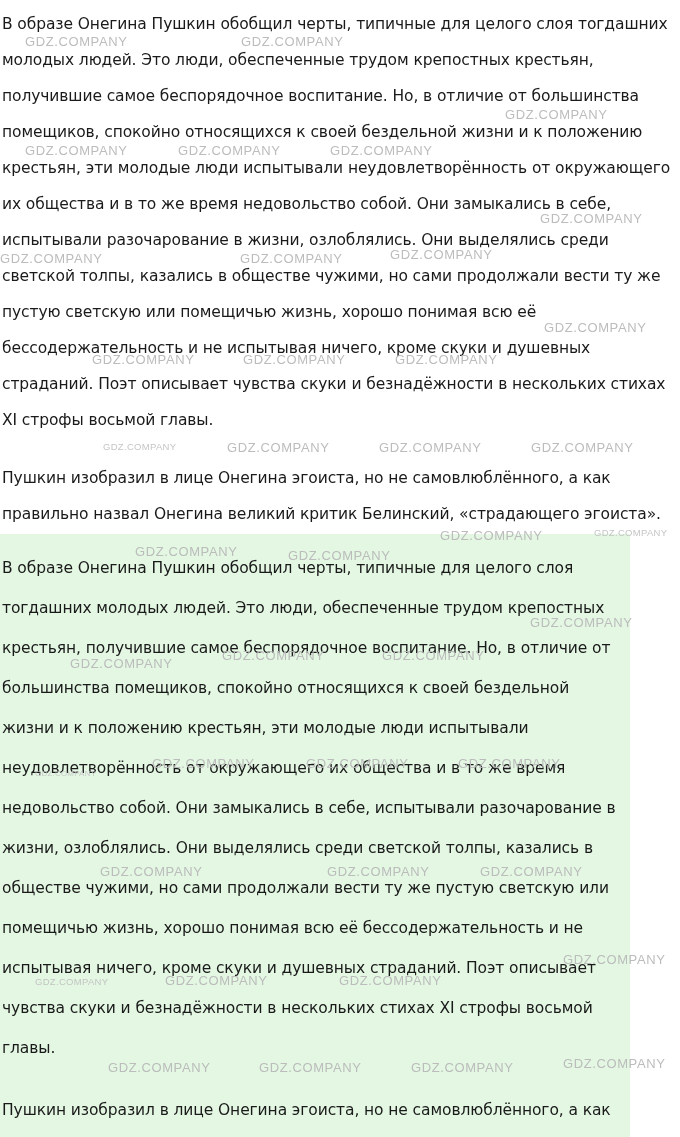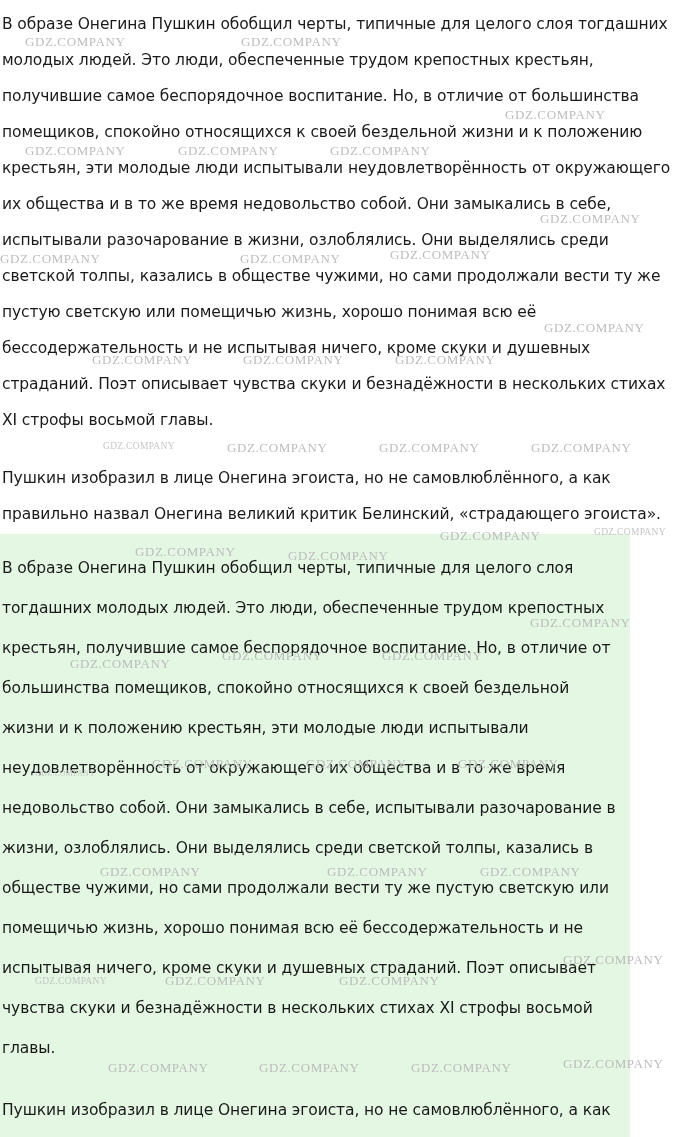--- a/index.html
+++ b/index.html
@@ -58,21 +58,21 @@
   }
 
   .block-answer .para-gap {
     height: 22px;
   }
 
   
   .wm {
     position: absolute;
     color: #b9b9b9;
-    font-family: Liberation Serif, serif;
+    font-family: Liberation Sans, sans-serif;
     font-size: 13px;
     letter-spacing: 0.6px;
     white-space: nowrap;
     pointer-events: none;
     user-select: none;
     opacity: 0.95;
   }
   .wm.small {
     font-size: 9.5px;
     letter-spacing: 0.3px;

